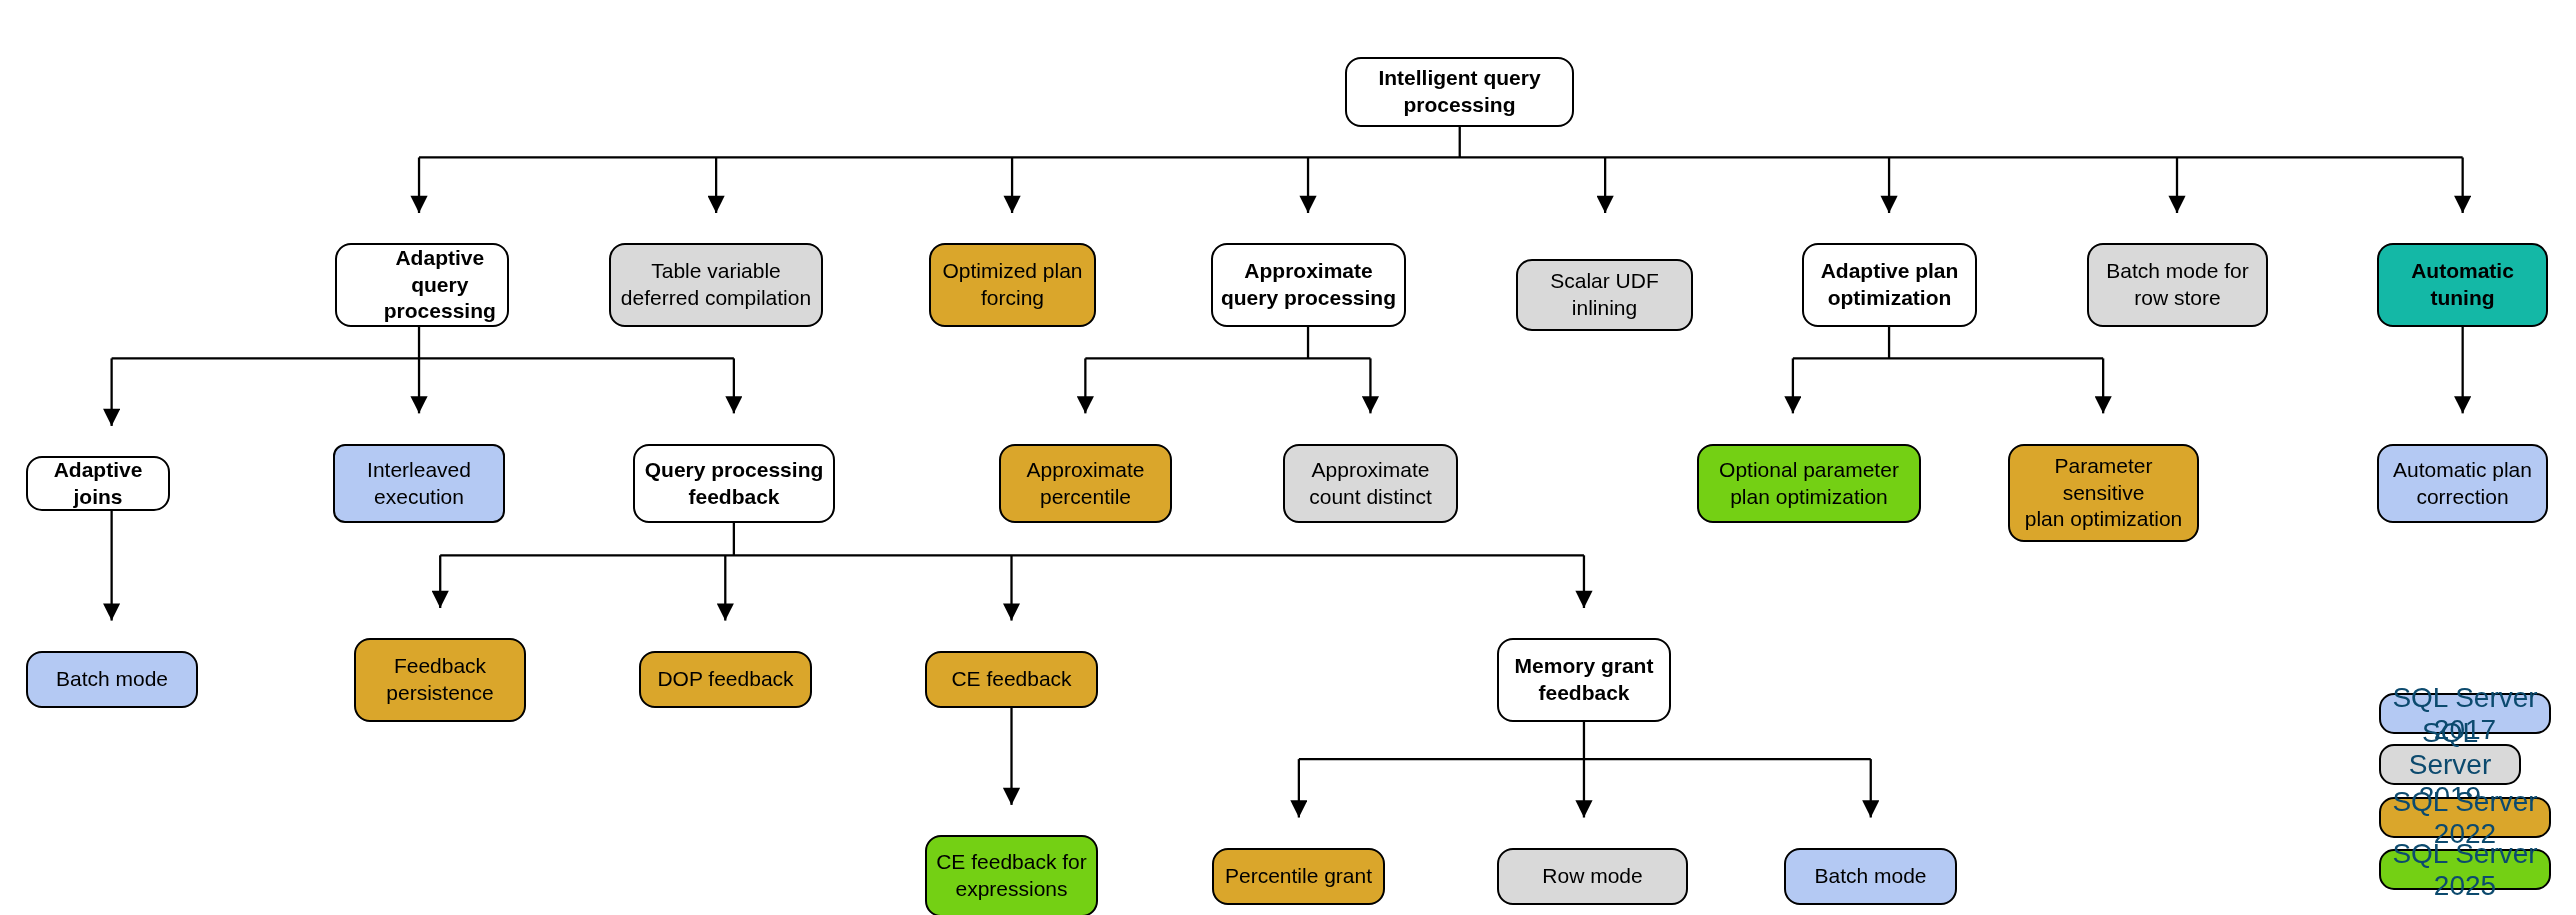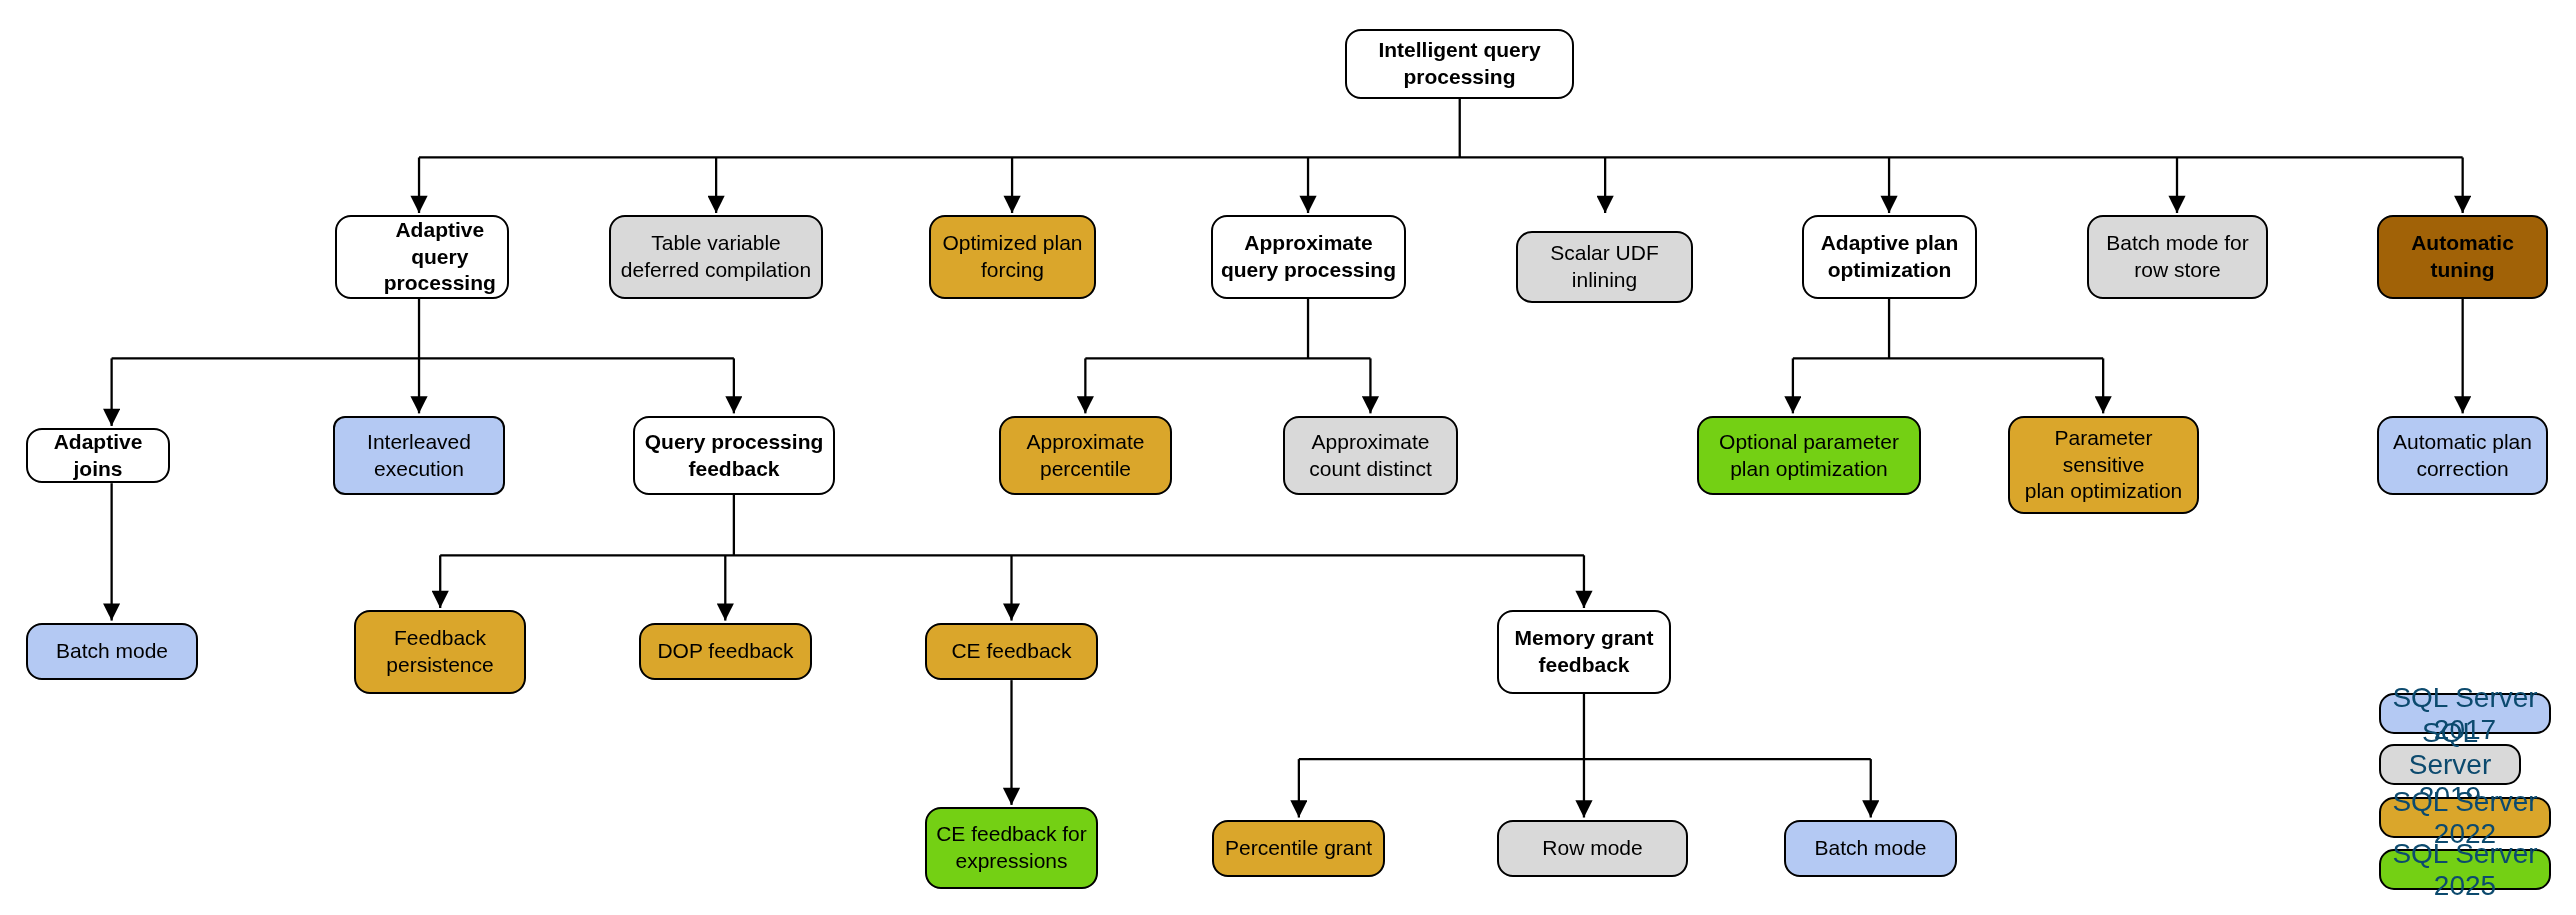--- a/index.html
+++ b/index.html
@@ -16,20 +16,21 @@
     position:absolute;
     box-sizing:border-box;
     border:2.3px solid #000000;
     border-radius:16px;
     background:#ffffff;
     display:flex;align-items:center;justify-content:center;
     text-align:center;
     font-size:21px;line-height:1.28;color:#000000;
     white-space:pre-line;
     padding:0 3.4px;
+    margin-top:28px;
   }
   .node.bold{font-weight:700;}
   .legend-box{
     position:absolute;
     box-sizing:border-box;
     border:2.3px solid #000000;
     border-radius:15px;
     display:flex;align-items:center;justify-content:center;
     text-align:center;
     font-size:28px;color:#0c4a6e;
@@ -99,21 +100,21 @@
   <div class="node" style="left: 929px; top: 215px; width: 167px; height: 84px; background: rgb(218, 166, 43);">Optimized plan
 forcing</div>
   <div class="node bold" style="left: 1211px; top: 215px; width: 195px; height: 84px; background: rgb(255, 255, 255);">Approximate
 query processing</div>
   <div class="node" style="left: 1516px; top: 231px; width: 177px; height: 72px; background: rgb(217, 217, 217);">Scalar UDF
 inlining</div>
   <div class="node bold" style="left: 1802px; top: 215px; width: 175px; height: 84px; background: rgb(255, 255, 255);">Adaptive plan
 optimization</div>
   <div class="node" style="left: 2087px; top: 215px; width: 181px; height: 84px; background: rgb(217, 217, 217);">Batch mode for
 row store</div>
-  <div class="node bold" style="left: 2377px; top: 215px; width: 171px; height: 84px; background: #a16207;">Automatic
+  <div class="node bold" style="left: 2377px; top: 215px; width: 171px; height: 84px; background: #14b8a6;">Automatic
 tuning</div>
 
   <div class="node bold" style="left: 26px; top: 428px; width: 144px; height: 55px; background: rgb(255, 255, 255);">Adaptive joins</div>
   <div class="node" style="left: 333px; top: 416px; width: 172px; height: 79px; background: rgb(180, 201, 243); border-radius: 12px;">Interleaved
 execution</div>
   <div class="node bold" style="left: 633px; top: 416px; width: 202px; height: 79px; background: rgb(255, 255, 255);">Query processing
 feedback</div>
   <div class="node" style="left: 999px; top: 416px; width: 173px; height: 79px; background: rgb(218, 166, 43);">Approximate
 percentile</div>
   <div class="node" style="left: 1283px; top: 416px; width: 175px; height: 79px; background: rgb(217, 217, 217);">Approximate

